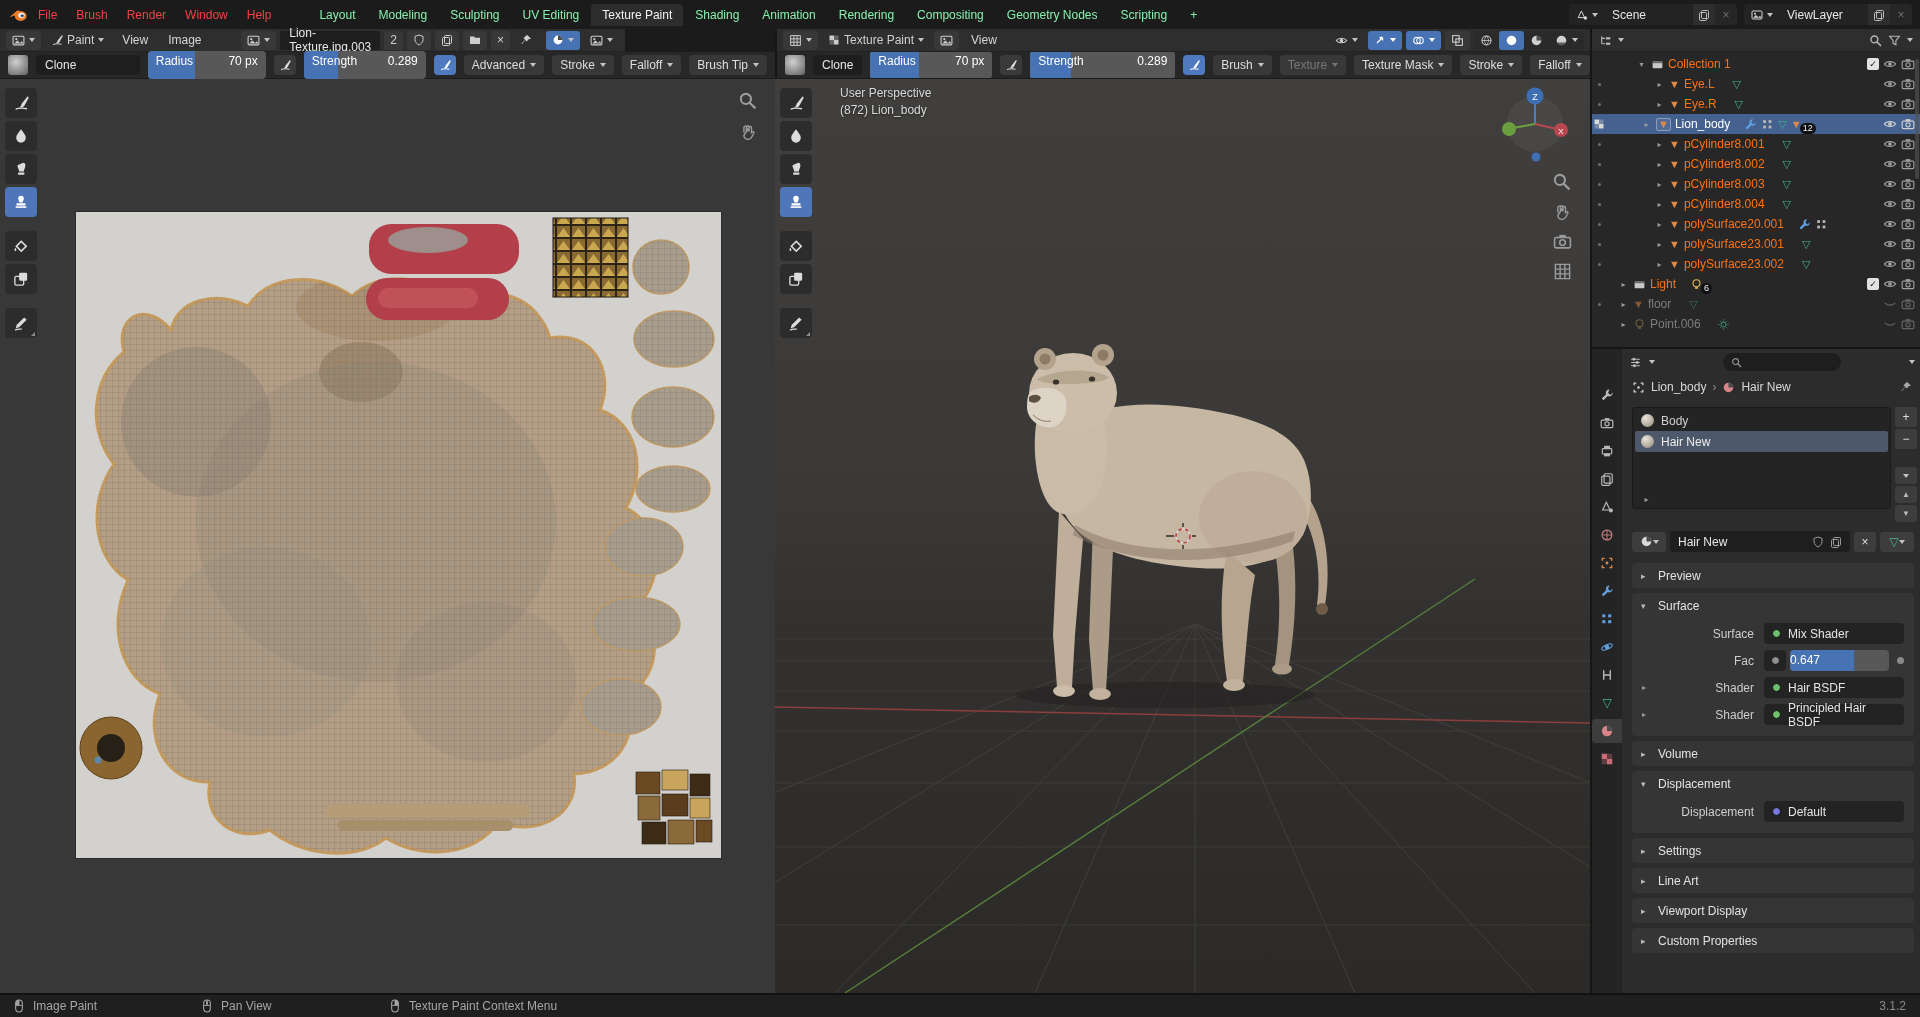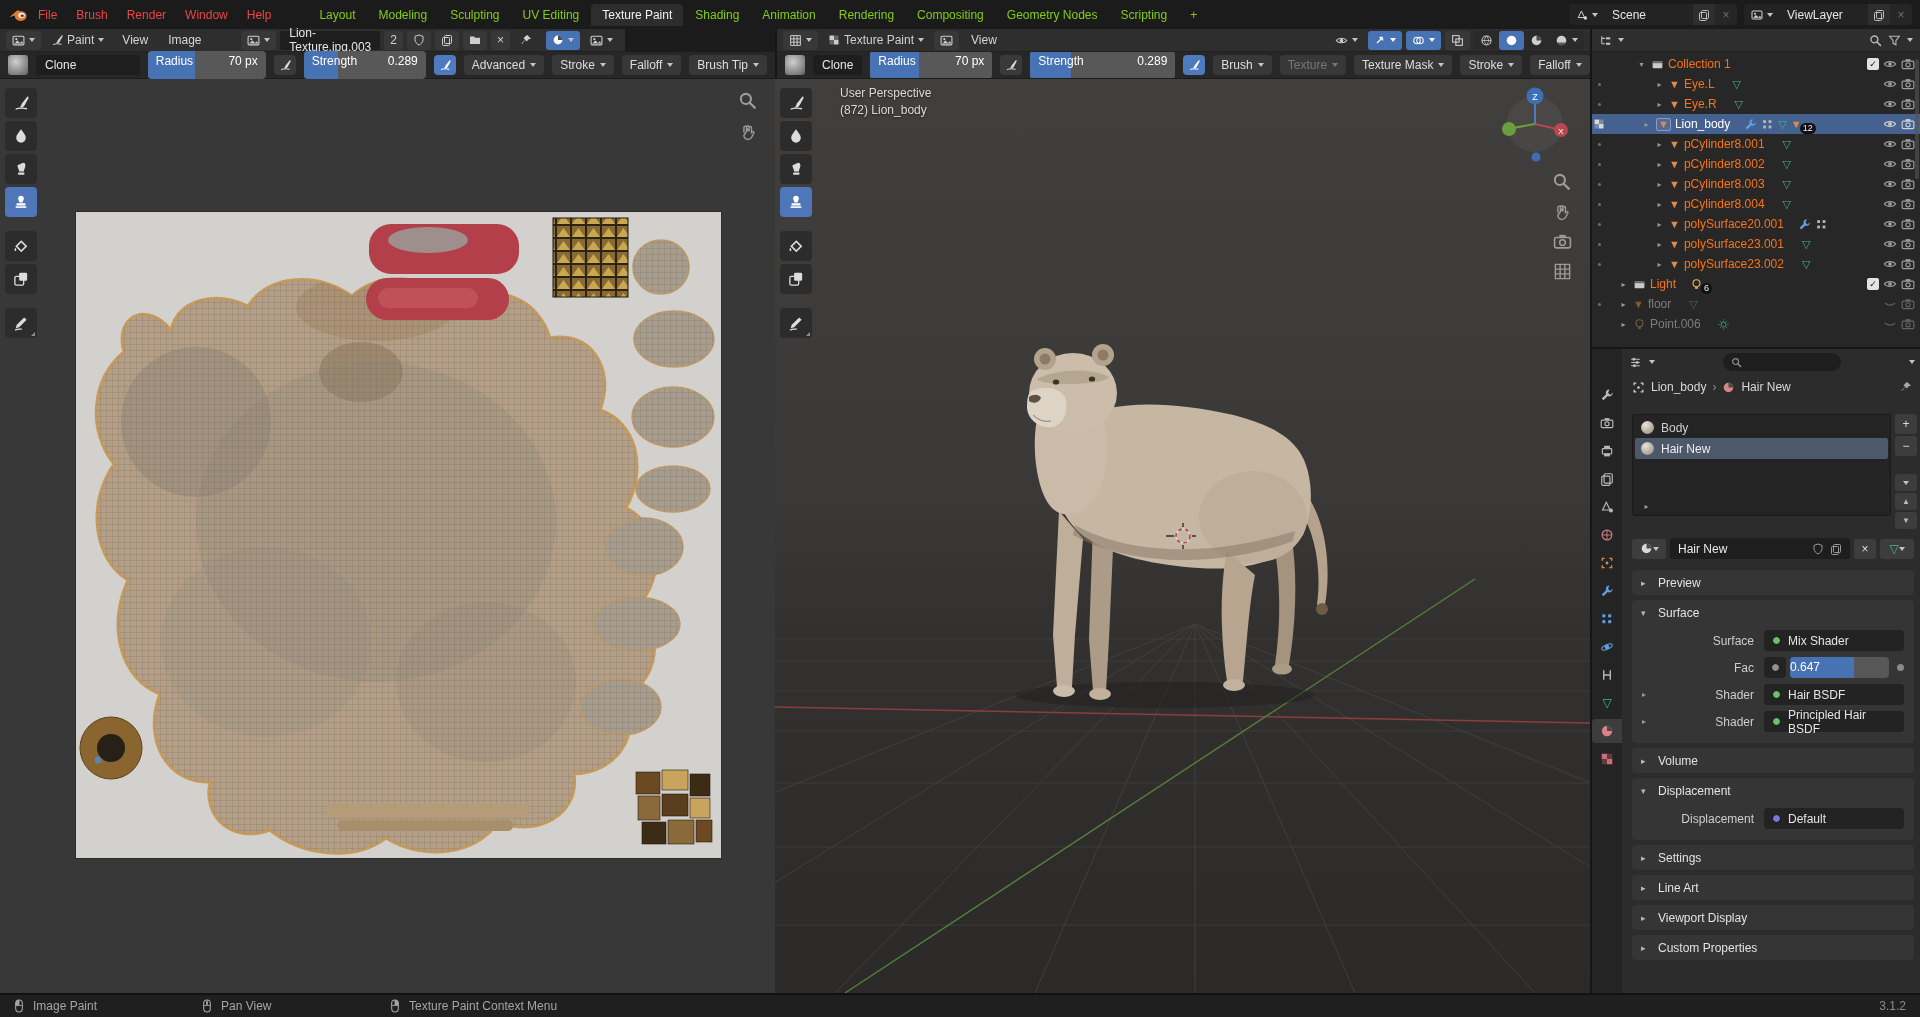--- a/index.html
+++ b/index.html
@@ -4,21 +4,21 @@
 <style>
   *{box-sizing:border-box;margin:0;padding:0}
   html,body{width:1920px;height:1017px}
   body{position:relative;background:#1b1b1b;font-family:"Liberation Sans",sans-serif;font-size:12px;color:#d6d6d6;overflow:hidden}
   .abs{position:absolute}
   svg.i{display:block;flex:none}
   .caret{width:0;height:0;border-left:3.5px solid transparent;border-right:3.5px solid transparent;border-top:4px solid #c4c4c4;flex:none}
   
   #topbar{left:0;top:0;width:1920px;height:29px;background:#1b1b1b;display:flex;align-items:center;padding:0 8px;gap:1px}
   .menu{padding:3px 9px;color:#ef4444;border-radius:3px}
-  .ws{padding:4px 11px;color:#84cc16;border-radius:4px 4px 0 0}
+  .ws{padding:4px 11px;color:#86efac;border-radius:4px 4px 0 0}
   .ws.active{background:#2d2d2d;color:#f2f2f2}
   .idblock{display:flex;align-items:center;height:21px;background:#232323;border-radius:4px;overflow:hidden;margin-left:6px}
   .idblock .seg{display:flex;align-items:center;gap:4px;padding:0 7px;height:100%}
   .idblock .name{width:88px;color:#e6e6e6}
   .idblock .ibtn{width:22px;height:100%;display:flex;align-items:center;justify-content:center;background:#2e2e2e;color:#bdbdbd}
   .idblock .ibtn.dim{color:#6f6f6f;background:#262626}
   
   .edh{position:absolute;height:23px;background:#2e2e2e;display:flex;align-items:center;gap:4px;padding:0 6px;border-bottom:1px solid #222}
   .toolrow{position:absolute;height:27px;background:#272727;display:flex;align-items:center;gap:8px;padding:0 8px;border-bottom:1px solid #1c1c1c}
   .hbtn{height:19px;display:flex;align-items:center;gap:4px;padding:0 6px;border-radius:3px;color:#cfcfcf}
@@ -68,21 +68,21 @@
   #props{left:1590px;top:347px;width:330px;height:646px;background:#2c2c2c;border-left:2px solid #161616;border-top:2px solid #161616;overflow:hidden}
   #ptabs{position:absolute;left:0;top:0;width:30px;height:646px;background:#242424;display:flex;flex-dire
 ction:column}
   #ptabs{flex-direction:column;padding-top:34px;gap:4px;align-items:stretch}
   .ptab{width:30px;height:24px;display:flex;align-items:center;justify-content:center;color:#b9b9b9}
   .ptab.active{background:#3d3d3d;border-radius:4px 0 0 4px}
   #pcontent{position:absolute;left:30px;top:0;width:300px;height:646px}
   #propsh{height:26px;display:flex;align-items:center;gap:7px;padding:0 7px}
   .psearch{width:118px;height:18px;background:#1e1e1e;border-radius:9px;display:flex;align-items:center;gap:5px;padding:0 8px;color:#8f8f8f;margin:0 auto}
   .crumb{height:24px;display:flex;align-items:center;gap:6px;padding:0 10px;color:#d8d8d8}
-  .slotwrap{display:flex;margin:15px 4px 0 10px;gap:3px}
+  .slotwrap{display:flex;margin:8px 4px 0 10px;gap:3px}
   .slotbox{flex:1;height:102px;background:#242424;border:1px solid #1a1a1a;border-radius:3px;padding:2px;display:flex;flex-direction:column}
   .slotrow{height:21px;display:flex;align-items:center;gap:7px;padding:0 6px;border-radius:2px;color:#cfcfcf}
   .slotrow.sel{background:#4e586b;color:#eee}
   .ball{width:13px;height:13px;border-radius:50%;background:radial-gradient(circle at 35% 30%,#e9e3d9,#8f8678);flex:none}
   .slotfoot{margin-top:auto;display:flex;align-items:center;padding:0 6px 2px}
   .sidecol{width:24px;display:flex;flex-direction:column;gap:2px;align-items:center}
   .pbtn{width:22px;height:20px;background:#3d3d3d;border-radius:3px;display:flex;align-items:center;justify-content:center;color:#ddd;flex:none}
   .pbtn.sm{height:17px;font-size:8px;color:#bbb}
   .dots8{width:2px;height:2px;background:#777;border-radius:50%;box-shadow:4px 0 0 #777,8px 0 0 #777,12px 0 0 #777,0 4px 0 #777,4px 4px 0 #777,8px 4px 0 #777,12px 4px 0 #777;flex:none}
   .matrow{display:flex;align-items:center;gap:4px;margin:9px 8px 0 10px}

